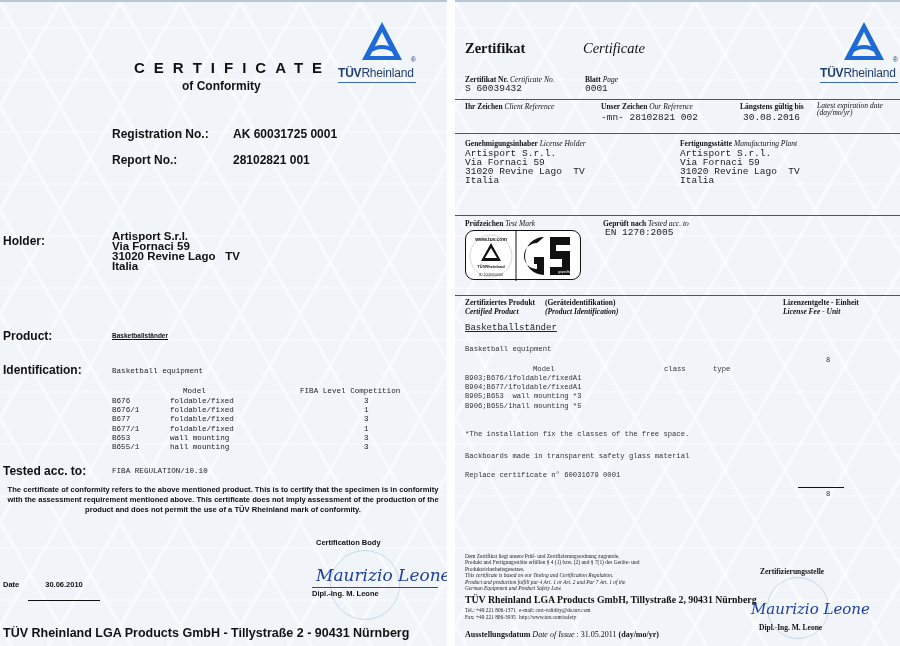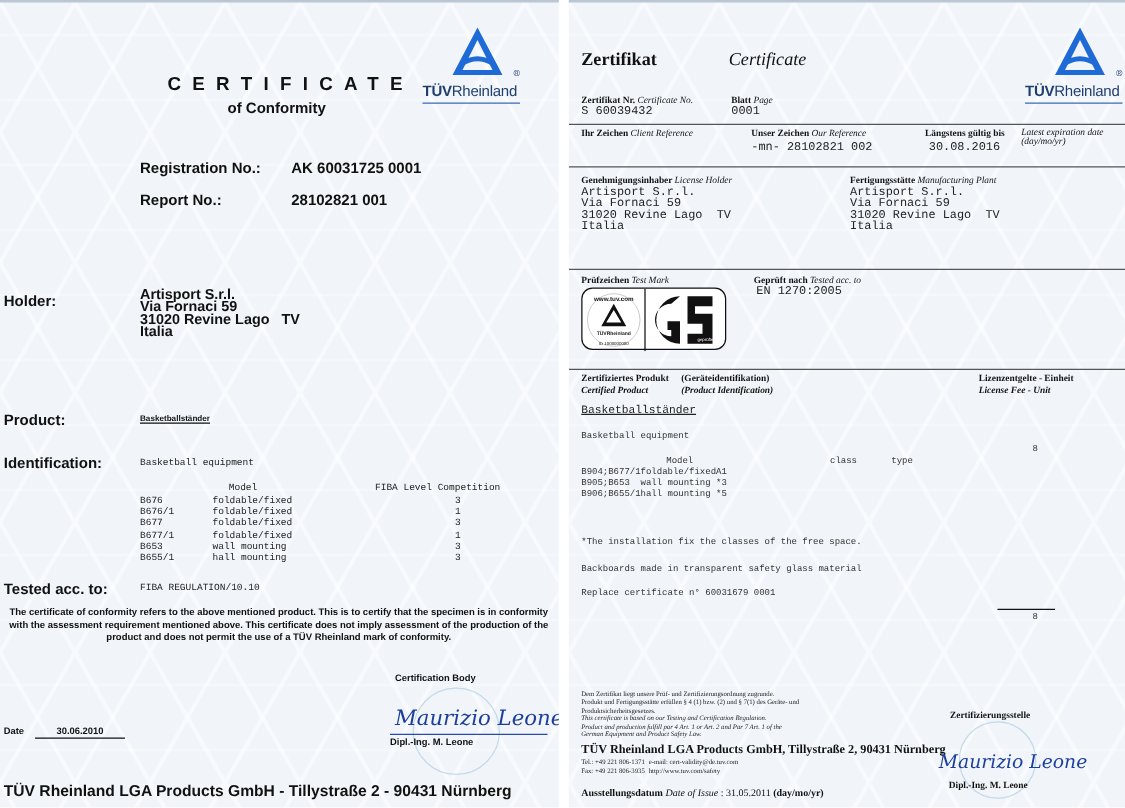--- a/index.html
+++ b/index.html
@@ -131,21 +131,21 @@
   <div class="abs lbl-b" style="left:3px; top:462px;">Tested acc. to:</div>
   <div class="abs mono-s" style="left:112px; top:465px;">FIBA REGULATION/10.10</div>
 
   <div class="abs para" style="left:3px; top:483px;text-align:center;">The certificate of conformity refers to the above mentioned product. This is to certify that the specimen is in conformity with the assessment requirement mentioned above. This certificate does not imply assessment of the production of the product and does not permit the use of a TÜV Rheinland mark of conformity.</div>
 
   <div class="abs small-b" style="left:316px; top:536px;">Certification Body</div>
 
   <div class="stamp" style="left:330px; top:548px; width:70px; height:70px;"></div>
 
   <div class="abs small-b" style="left:3px; top:578px;">Date</div>
-  <div class="abs small-b" style="left:28px; top:578px; width:72px; border-bottom:1px solid #111; text-align:center; padding-bottom:1px;">30.06.2010</div>
+  <div class="abs small-b" style="left:28px; top:578px; width:72px; border-bottom:1px solid #111; text-align:center; padding-bottom:11px;">30.06.2010</div>
 
   <div class="abs sig" style="left:316px; top:563px;">Maurizio Leone</div>
   <div class="abs" style="left:312px; top:585px; width:126px; height:1px; background:#2a4aa8;"></div>
   <div class="abs small-b" style="left:312px; top:587px;">Dipl.-Ing. M. Leone</div>
 
   <div class="abs footer-l" style="left:3px; top:624px;">TÜV Rheinland LGA Products GmbH - Tillystraße 2 - 90431 Nürnberg</div>
 </div>
 
 <div class="page page-right">
 
@@ -226,20 +226,26 @@
   <div class="abs r-mono-s" style="left:371px; top:354px;">8</div>
 
   <div class="abs r-mono-s" style="left:78px; top:363px;">Model</div>
   <div class="abs r-mono-s" style="left:209px; top:363px;">class</div>
   <div class="abs r-mono-s" style="left:258px; top:363px;">type</div>
 
   <div class="abs" style="left:10px; top:372px;">
     <table class="models r-mono-s">
       <tbody>
       <tr>
+            <td>B903;B676/1</td>
+            <td>foldable/fixed</td>
+            <td>A</td>
+            <td>1</td>
+          </tr>
+      <tr>
             <td>B904;B677/1</td>
             <td>foldable/fixed</td>
             <td>A</td>
             <td>1</td>
           </tr>
       <tr>
             <td>B905;B653</td>
             <td>wall mounting</td>
             <td>*</td>
             <td>3</td>

